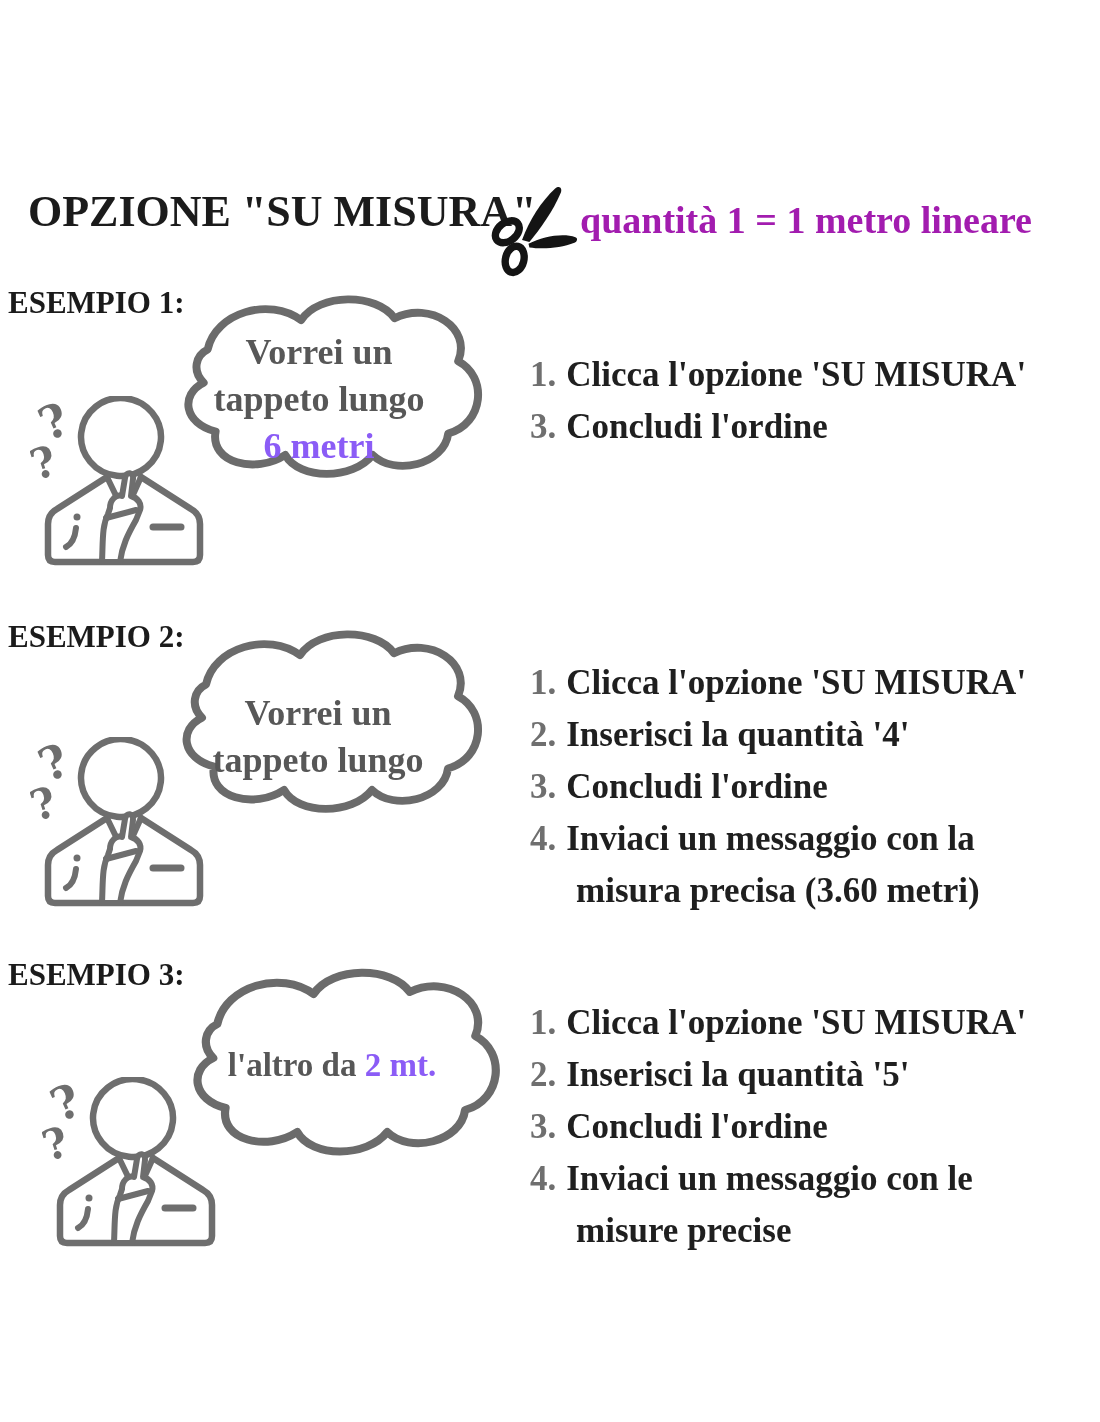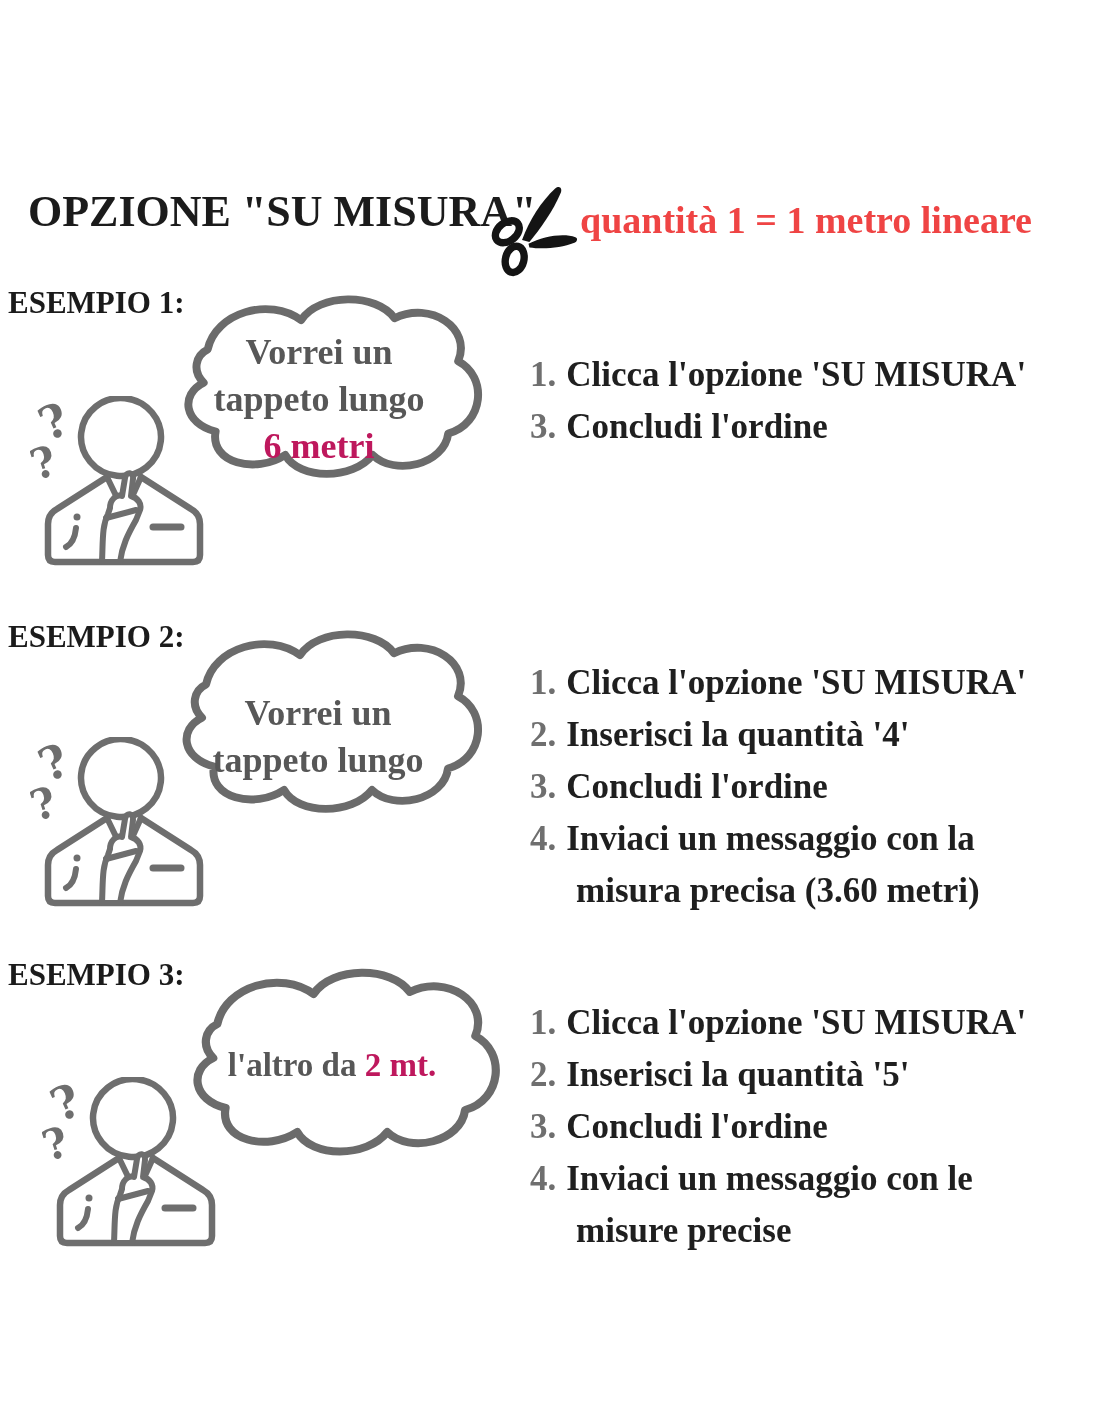--- a/index.html
+++ b/index.html
@@ -3,38 +3,38 @@
 <meta charset="utf-8">
 <style>
   html,body{margin:0;padding:0;background:#fff;}
   .page{position:relative;width:1100px;height:1422px;background:#ffffff;overflow:hidden;
         font-family:"Liberation Serif","DejaVu Serif",serif;font-weight:bold;}
   .abs{position:absolute;}
 
   
   .title{left:28px;top:186px;font-size:44px;color:#1b1b1b;white-space:nowrap;}
   .scissors{left:488px;top:180px;width:92px;height:98px;}
-  .subtitle{left:580px;top:198px;font-size:38px;color:#ef4444;white-space:nowrap;}
+  .subtitle{left:580px;top:198px;font-size:38px;color:#a21caf;white-space:nowrap;}
 
   
   .example{position:absolute;left:0;width:937px;height:340px;}
   .ex1{top:283px;} .ex2{top:617px;} .ex3{top:955px;}
   .ex-label{left:8px;top:2px;font-size:31px;color:#1b1b1b;white-space:nowrap;}
 
   .cloud{position:absolute;}
   .ex1 .cloud{left:150px;top:4px;width:338px;height:205px;}
   .ex2 .cloud{left:148px;top:5px;width:340px;height:205px;}
   .ex3 .cloud{left:158px;top:5px;width:348px;height:210px;}
   .cloud svg.bg{position:absolute;left:0;top:0;width:100%;height:100%;}
   .cloud .lines{position:relative;width:100%;height:100%;display:flex;flex-direction:column;
                 align-items:center;justify-content:center;text-align:center;}
   .ex1 .lines{padding-top:10px;} .ex2 .lines{padding-top:12px;} .ex3 .lines{padding-bottom:14px;}
   .line{font-size:36px;line-height:47px;white-space:nowrap;}
   .ex3 .line{font-size:33px;line-height:44px;}
-  .s-muted{color:#575757;} .s-strong{color:#be185d;}
+  .s-muted{color:#575757;} .s-strong{color:#8b5cf6;}
 
   .person{position:absolute;width:175px;height:170px;}
   .ex1 .person{left:30px;top:113px;}
   .ex2 .person{left:30px;top:120px;}
   .ex3 .person{left:42px;top:122px;}
 
   .steps{position:absolute;left:514px;width:578px;margin:16px;padding:0;list-style:none;
          font-size:35px;line-height:52px;color:#1f1f1f;}
   .ex1 .steps{top:50px;} .ex2 .steps{top:24px;} .ex3 .steps{top:26px;}
   .steps li{padding-left:46px;text-indent:-46px;}

